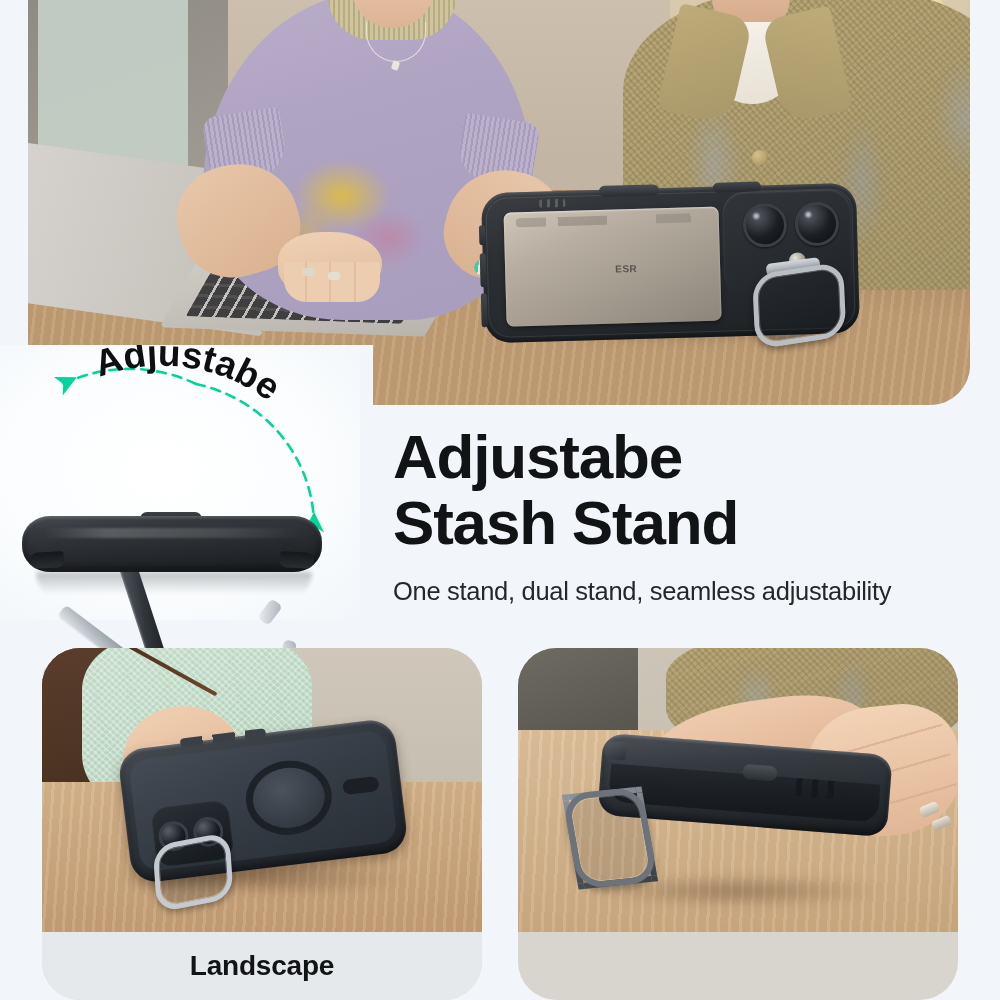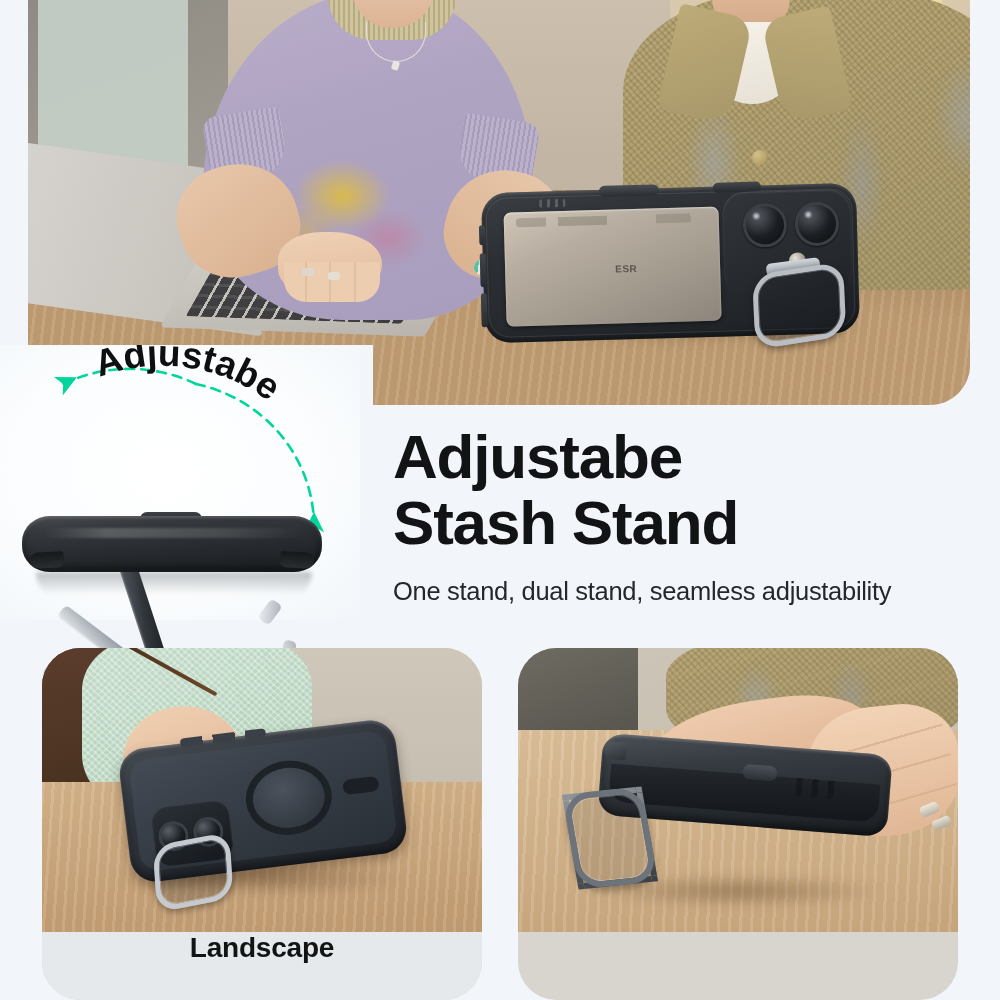--- a/index.html
+++ b/index.html
@@ -398,21 +398,21 @@
   
   .card {
     position:absolute; top:648px; width:440px; height:352px;
     border-radius:38px; overflow:hidden; background:#d8d4ce;
   }
   .card-left { left:42px; }
   .card-right { left:518px; }
   .card-photo { position:absolute; left:0; right:0; top:0; height:284px; overflow:hidden; }
   .caption {
     position:absolute; left:0; right:0; bottom:0; height:68px;
-    background:#E6E9EB; display:flex; align-items:flex-start; justify-content:center;
+    background:#E6E9EB; display:flex; align-items:center; justify-content:center;
   }
   .caption span {
     font-size:28px; font-weight:700; color:#111315; letter-spacing:-.2px;
   }
 
   
   .l-wall { position:absolute; inset:0; background:linear-gradient(170deg,#d6cec2,#cbc2b4); }
   .l-wallR { position:absolute; right:0; top:0; width:200px; height:170px; background:linear-gradient(180deg,#cfc7ba,#c4bcae); }
   .l-wood { position:absolute; left:0; top:0; width:72px; height:160px; background:linear-gradient(170deg,#5b3d2c,#46301f); border-radius:0 6px 0 0;}
   .l-chair { position:absolute; left:0; top:0; width:68px; height:155px; background:linear-gradient(160deg,#6a4832,#4a3322); }

